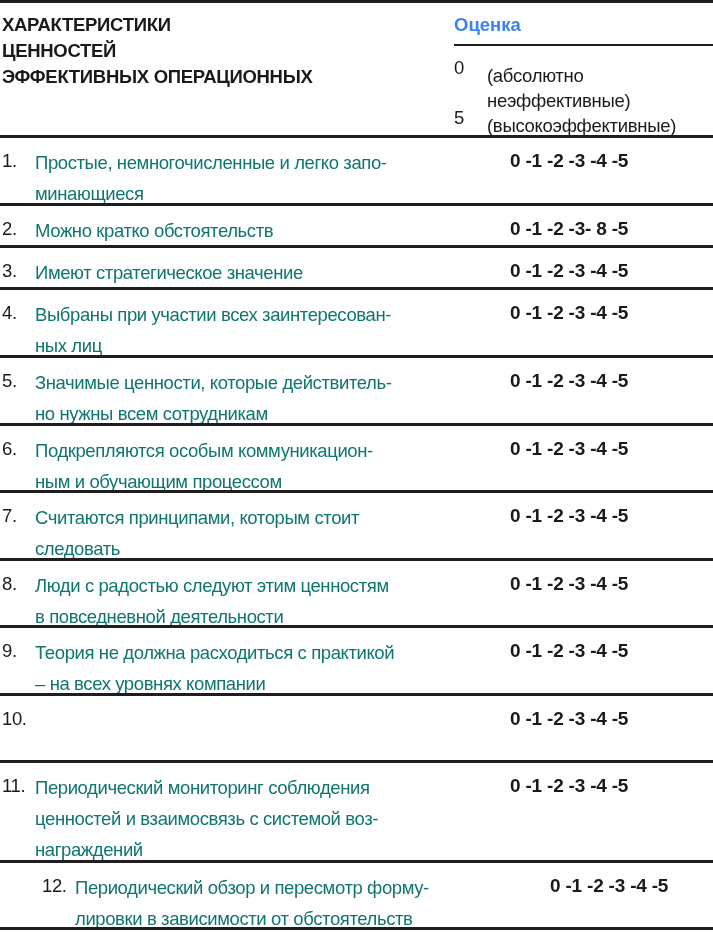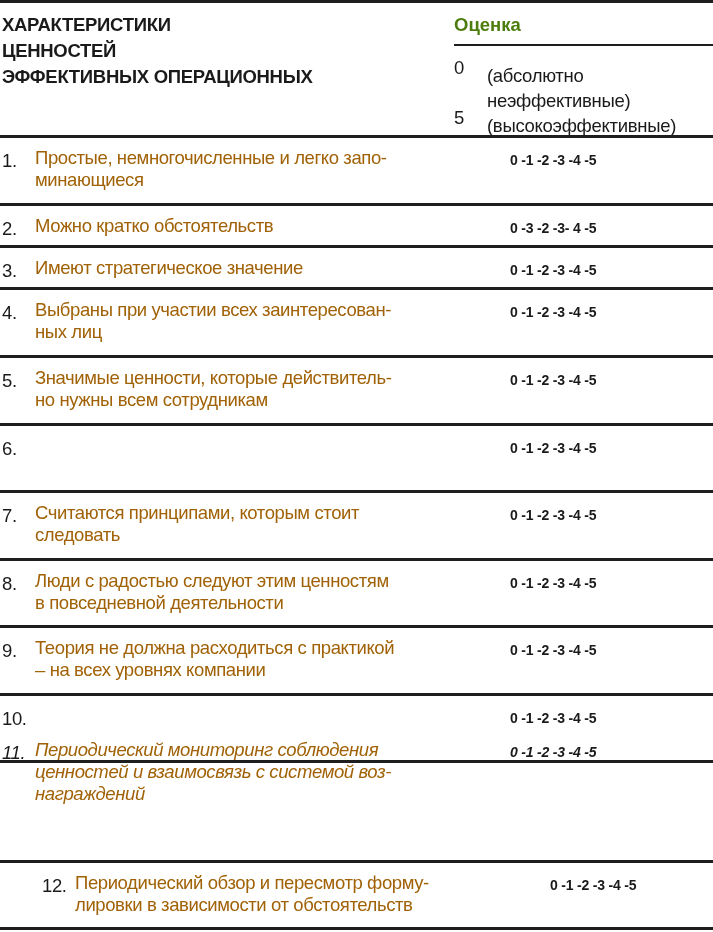--- a/index.html
+++ b/index.html
@@ -47,21 +47,21 @@
       text-transform: uppercase;
       color: #1a1a1a;
     }
     .header-score-title {
       position: absolute;
       left: 454px;
       top: 12px;
       font-weight: bold;
       font-size: 18.5px;
       line-height: 26px;
-      color: #4d7c0f;
+      color: #3b82f6;
     }
     .header-subrule {
       position: absolute;
       left: 454px;
       top: 44px;
       width: 259px;
       height: 2px;
       background: #1e1e1e;
     }
     .scale-line {
@@ -96,31 +96,31 @@
       line-height: 27px;
       letter-spacing: -0.4px;
       color: #1a1a1a;
     }
     .row-text {
       position: absolute;
       left: 35px;
       top: 10px;
       width: 420px;
       font-size: 18.5px;
-      line-height: 22px;
+      line-height: 31px;
       letter-spacing: -0.4px;
-      color: #a16207;
+      color: #0f766e;
       white-space: pre-line;
     }
     .row-score {
       position: absolute;
       left: 510px;
       top: 10px;
       font-weight: bold;
-      font-size: 14px;
+      font-size: 19px;
       line-height: 27px;
       letter-spacing: -0.2px;
       color: #1a1a1a;
       white-space: pre;
     }
   </style>
 </head>
 <body>
 
 <div class="table">
@@ -155,21 +155,21 @@
     <span class="row-num">1.</span>
     <span class="row-text">Простые, немногочисленные и легко запо-
 минающиеся</span>
     <span class="row-score">0 -1 -2 -3 -4 -5</span>
   </div>
   <div class="rule" style="top:203px;"></div>
 
   <div class="row" style="top:205px; height:41px;">
     <span class="row-num">2.</span>
     <span class="row-text">Можно кратко обстоятельств</span>
-    <span class="row-score">0 -3 -2 -3- 4 -5</span>
+    <span class="row-score">0 -1 -2 -3- 8 -5</span>
   </div>
   <div class="rule" style="top:245px;"></div>
 
   <div class="row" style="top:247px; height:41px;">
     <span class="row-num">3.</span>
     <span class="row-text">Имеют стратегическое значение</span>
     <span class="row-score">0 -1 -2 -3 -4 -5</span>
   </div>
   <div class="rule" style="top:287px;"></div>
 
@@ -184,20 +184,22 @@
   <div class="row" style="top:357px; height:67px;">
     <span class="row-num">5.</span>
     <span class="row-text">Значимые ценности, которые действитель-
 но нужны всем сотрудникам</span>
     <span class="row-score">0 -1 -2 -3 -4 -5</span>
   </div>
   <div class="rule" style="top:423px;"></div>
 
   <div class="row" style="top:425px; height:67px;">
     <span class="row-num">6.</span>
+    <span class="row-text">Подкрепляются особым коммуникацион-
+ным и обучающим процессом</span>
     <span class="row-score">0 -1 -2 -3 -4 -5</span>
   </div>
   <div class="rule" style="top:490px;"></div>
 
   <div class="row" style="top:492px; height:67px;">
     <span class="row-num">7.</span>
     <span class="row-text">Считаются принципами, которым стоит
 следовать</span>
     <span class="row-score">0 -1 -2 -3 -4 -5</span>
   </div>
@@ -218,21 +220,21 @@
     <span class="row-score">0 -1 -2 -3 -4 -5</span>
   </div>
   <div class="rule" style="top:693px;"></div>
 
   <div class="row" style="top:695px; height:67px;">
     <span class="row-num">10.</span>
     <span class="row-score">0 -1 -2 -3 -4 -5</span>
   </div>
   <div class="rule" style="top:760px;"></div>
 
-  <div class="row" style="top:729px; height:99px;font-style:italic;">
+  <div class="row" style="top:762px; height:99px;">
     <span class="row-num">11.</span>
     <span class="row-text">Периодический мониторинг соблюдения
 ценностей и взаимосвязь с системой воз-
 награждений</span>
     <span class="row-score">0 -1 -2 -3 -4 -5</span>
   </div>
   <div class="rule" style="top:860px;"></div>
 
   <div class="row" style="top:862px; height:66px;margin-left:40px;">
     <span class="row-num">12.</span>

